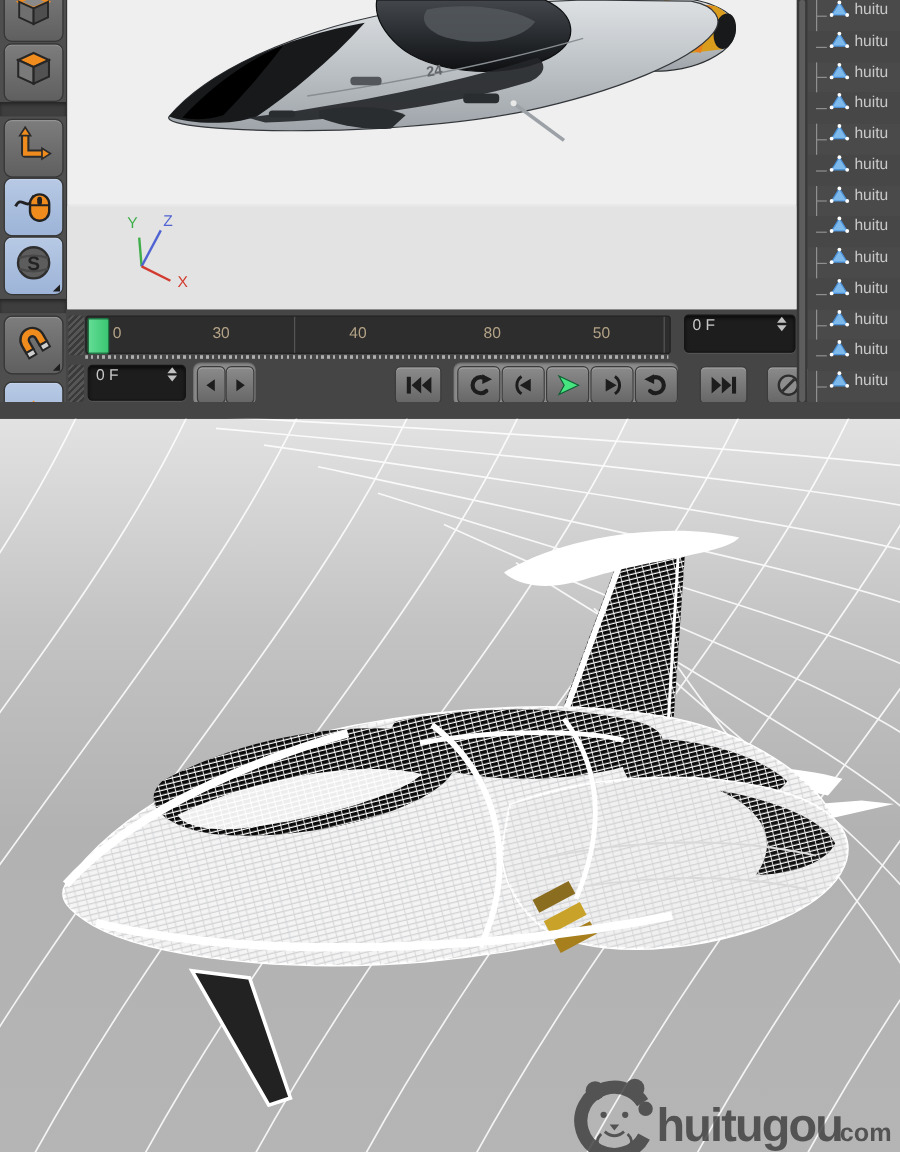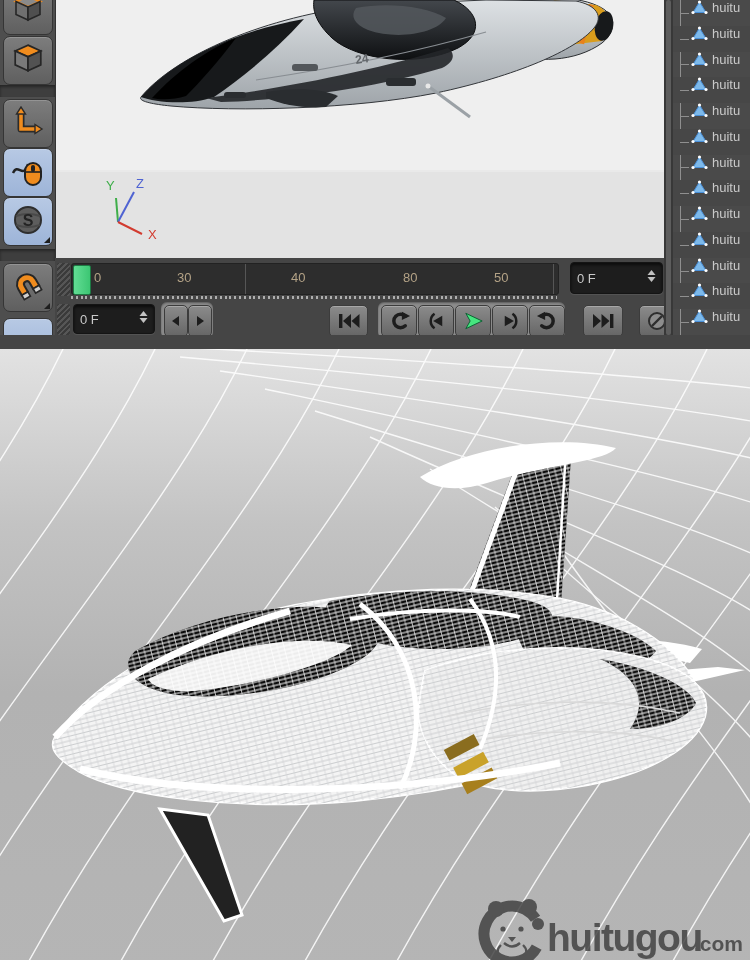--- a/index.html
+++ b/index.html
@@ -27,21 +27,21 @@
   .grip{position:absolute;left:2px;width:13px;background:repeating-linear-gradient(135deg,#3a3a3a 0 2px,#565656 2px 4px);border-radius:2px;}
   #ruler{position:absolute;left:16px;top:5px;width:486px;height:30px;background:#2d2d2d;
          border:1px solid #222;border-radius:3px;}
   .rlab{position:absolute;top:6px;font-size:13px;color:#b3a286;}
   .rline{position:absolute;top:0;width:1px;height:30px;background:#565656;}
   #playhead{position:absolute;left:1px;top:1px;width:16px;height:28px;border-radius:2px;
          background:linear-gradient(90deg,#62dd94,#3cc673);border:1px solid #1e7a44;}
   #ticks{position:absolute;left:16px;top:38px;width:486px;height:3px;
          background:repeating-linear-gradient(90deg,#aeaeae 0 2px,transparent 2px 4.8px);}
   .frame-field{position:absolute;background:#1d1d1d;border:1px solid #141414;border-radius:4px;
-         color:#c9c9c9;font-size:13px;display:flex;align-items:center;padding:0 6px;box-sizing:border-box;
+         color:#c9c9c9;font-size:13px;display:flex;align-items:flex-start;padding:0 6px;box-sizing:border-box;
          box-shadow:inset 0 2px 3px rgba(0,0,0,.6),0 1px 0 rgba(255,255,255,.08);}
   .frame-field .sp{margin-left:auto;}
   .tbtn{position:absolute;top:47px;height:30px;border-radius:5px;background:linear-gradient(#8b8b8b,#666);
         border:1px solid #3c3c3c;box-shadow:inset 0 1px 0 rgba(255,255,255,.25);
         display:flex;align-items:center;justify-content:center;}
   .tgroup{position:absolute;top:44px;height:36px;border-radius:6px;background:#8b8b8b;
         box-shadow:inset 0 1px 2px rgba(0,0,0,.35);}
   .tgroup .tbtn{top:3px;}
   
   #splitter{position:absolute;left:664px;top:0;width:9px;height:335px;background:#383838;}

